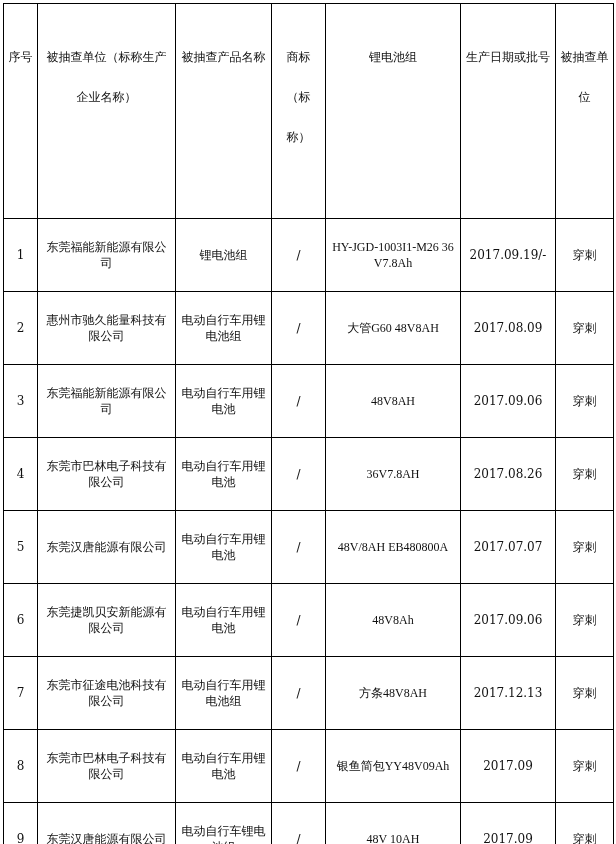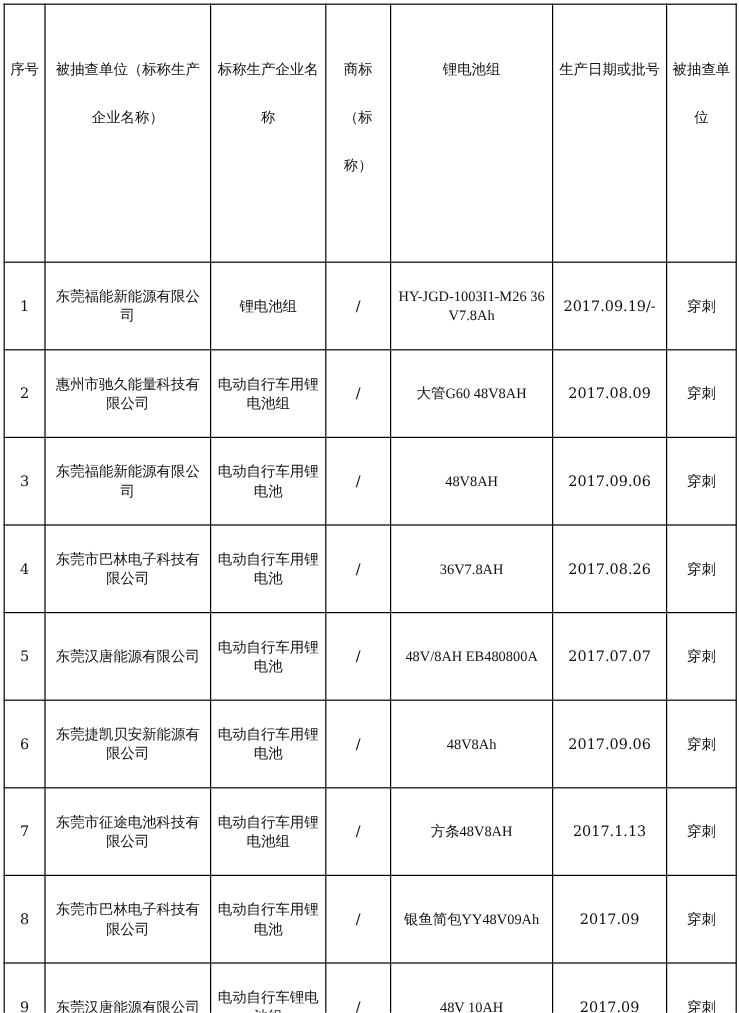--- a/index.html
+++ b/index.html
@@ -32,20 +32,21 @@
     font-weight: normal;
     line-height: 16px;
     word-break: break-all;
     overflow: hidden;
   }
   tr.head th {
     height: 180px;
     vertical-align: top;
     padding-top: 34px;
     line-height: 40px;
+    font-family: Liberation Mono, monospace;
   }
   tr.head th.trademark {
     line-height: 40px;
   }
   tr.row td {
     height: 72px;
   }
   td.mono {
     font-family: Liberation Serif, serif;
     font-size: 11px;
@@ -65,21 +66,21 @@
     <col style="width:96px">
     <col style="width:54px">
     <col style="width:135px">
     <col style="width:95px">
     <col style="width:58px">
   </colgroup>
   <tbody>
       <tr class="head">
     <th>序号</th>
     <th>被抽查单位（标称生产企业名称）</th>
-    <th>标称生产企业名称</th>
+    <th>被抽查产品名称</th>
     <th class="trademark">商标（标称）</th>
     <th>锂电池组</th>
     <th>生产日期或批号</th>
     <th>被抽查单位</th>
   </tr>
 
   <tr class="row">
     <td class="num">1</td>
     <td>东莞福能新能源有限公司</td>
     <td>锂电池组</td>
@@ -132,21 +133,21 @@
     <td class="mono">48V8Ah</td>
     <td class="num">2017.09.06</td>
     <td>穿刺</td>
   </tr>
   <tr class="row">
     <td class="num">7</td>
     <td>东莞市征途电池科技有限公司</td>
     <td>电动自行车用锂电池组</td>
     <td>/</td>
     <td class="mono">方条48V8AH</td>
-    <td class="num">2017.1.13</td>
+    <td class="num">2017.12.13</td>
     <td>穿刺</td>
   </tr>
   <tr class="row">
     <td class="num">8</td>
     <td>东莞市巴林电子科技有限公司</td>
     <td>电动自行车用锂电池</td>
     <td>/</td>
     <td class="mono">银鱼简包YY48V09Ah</td>
     <td class="num">2017.09</td>
     <td>穿刺</td>

